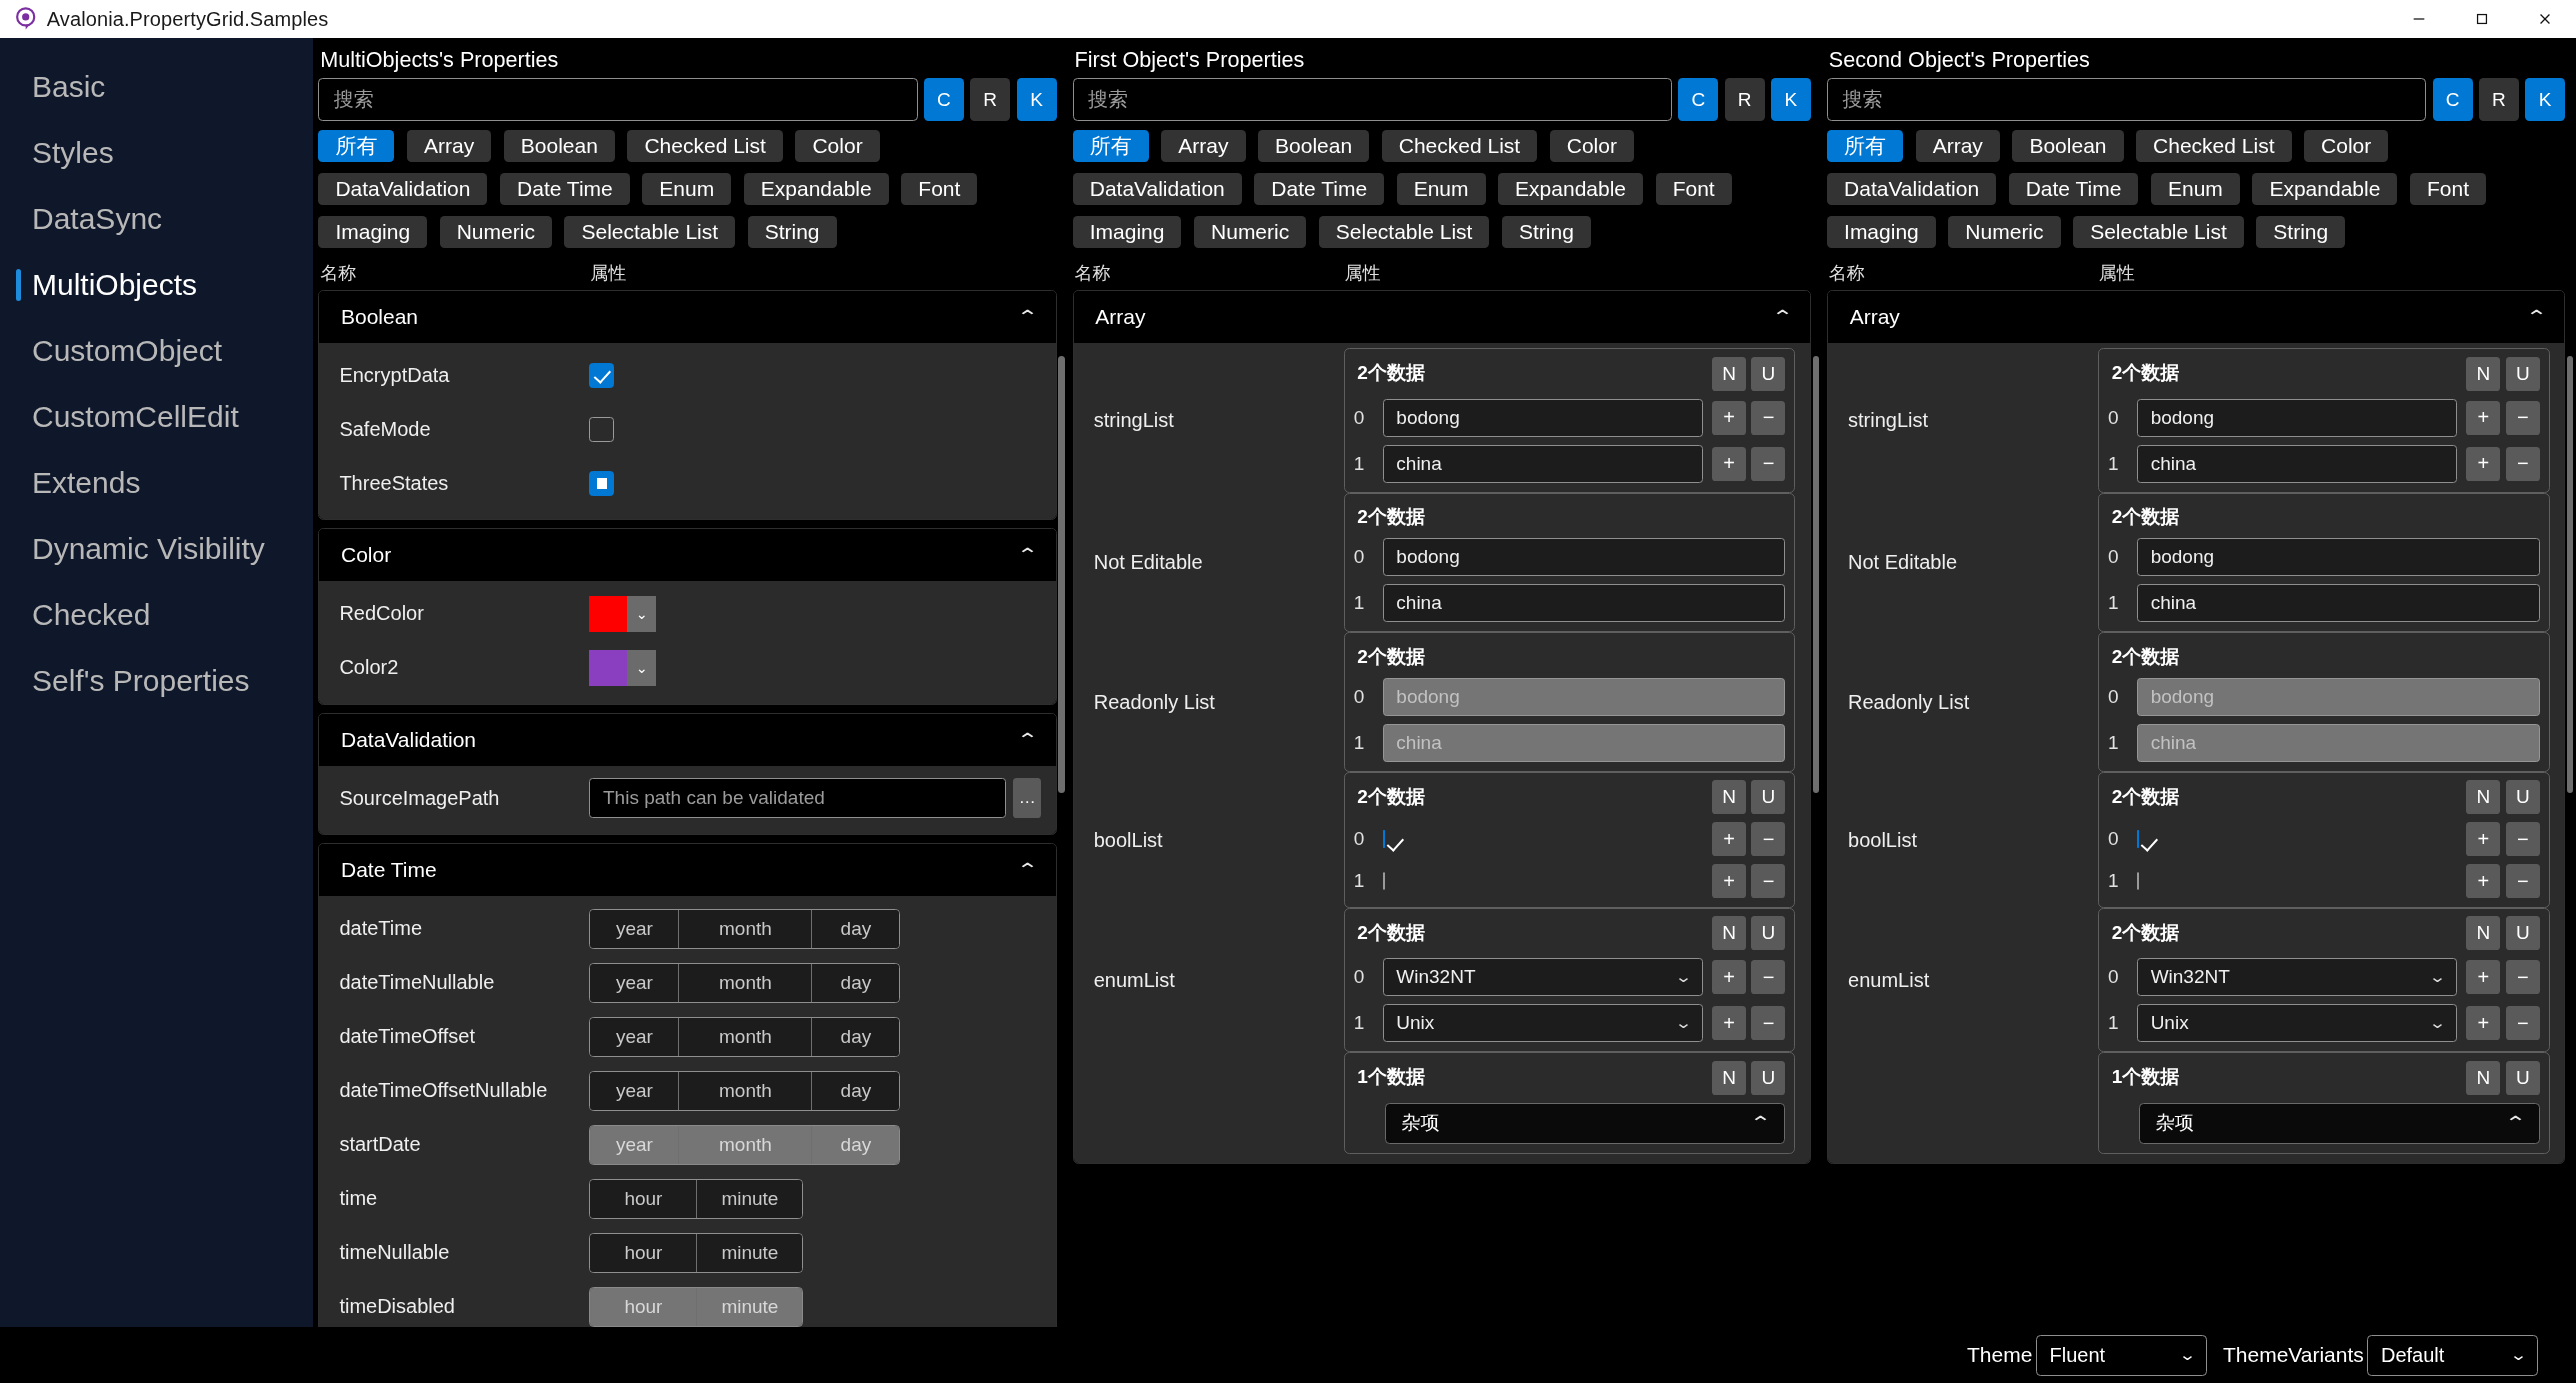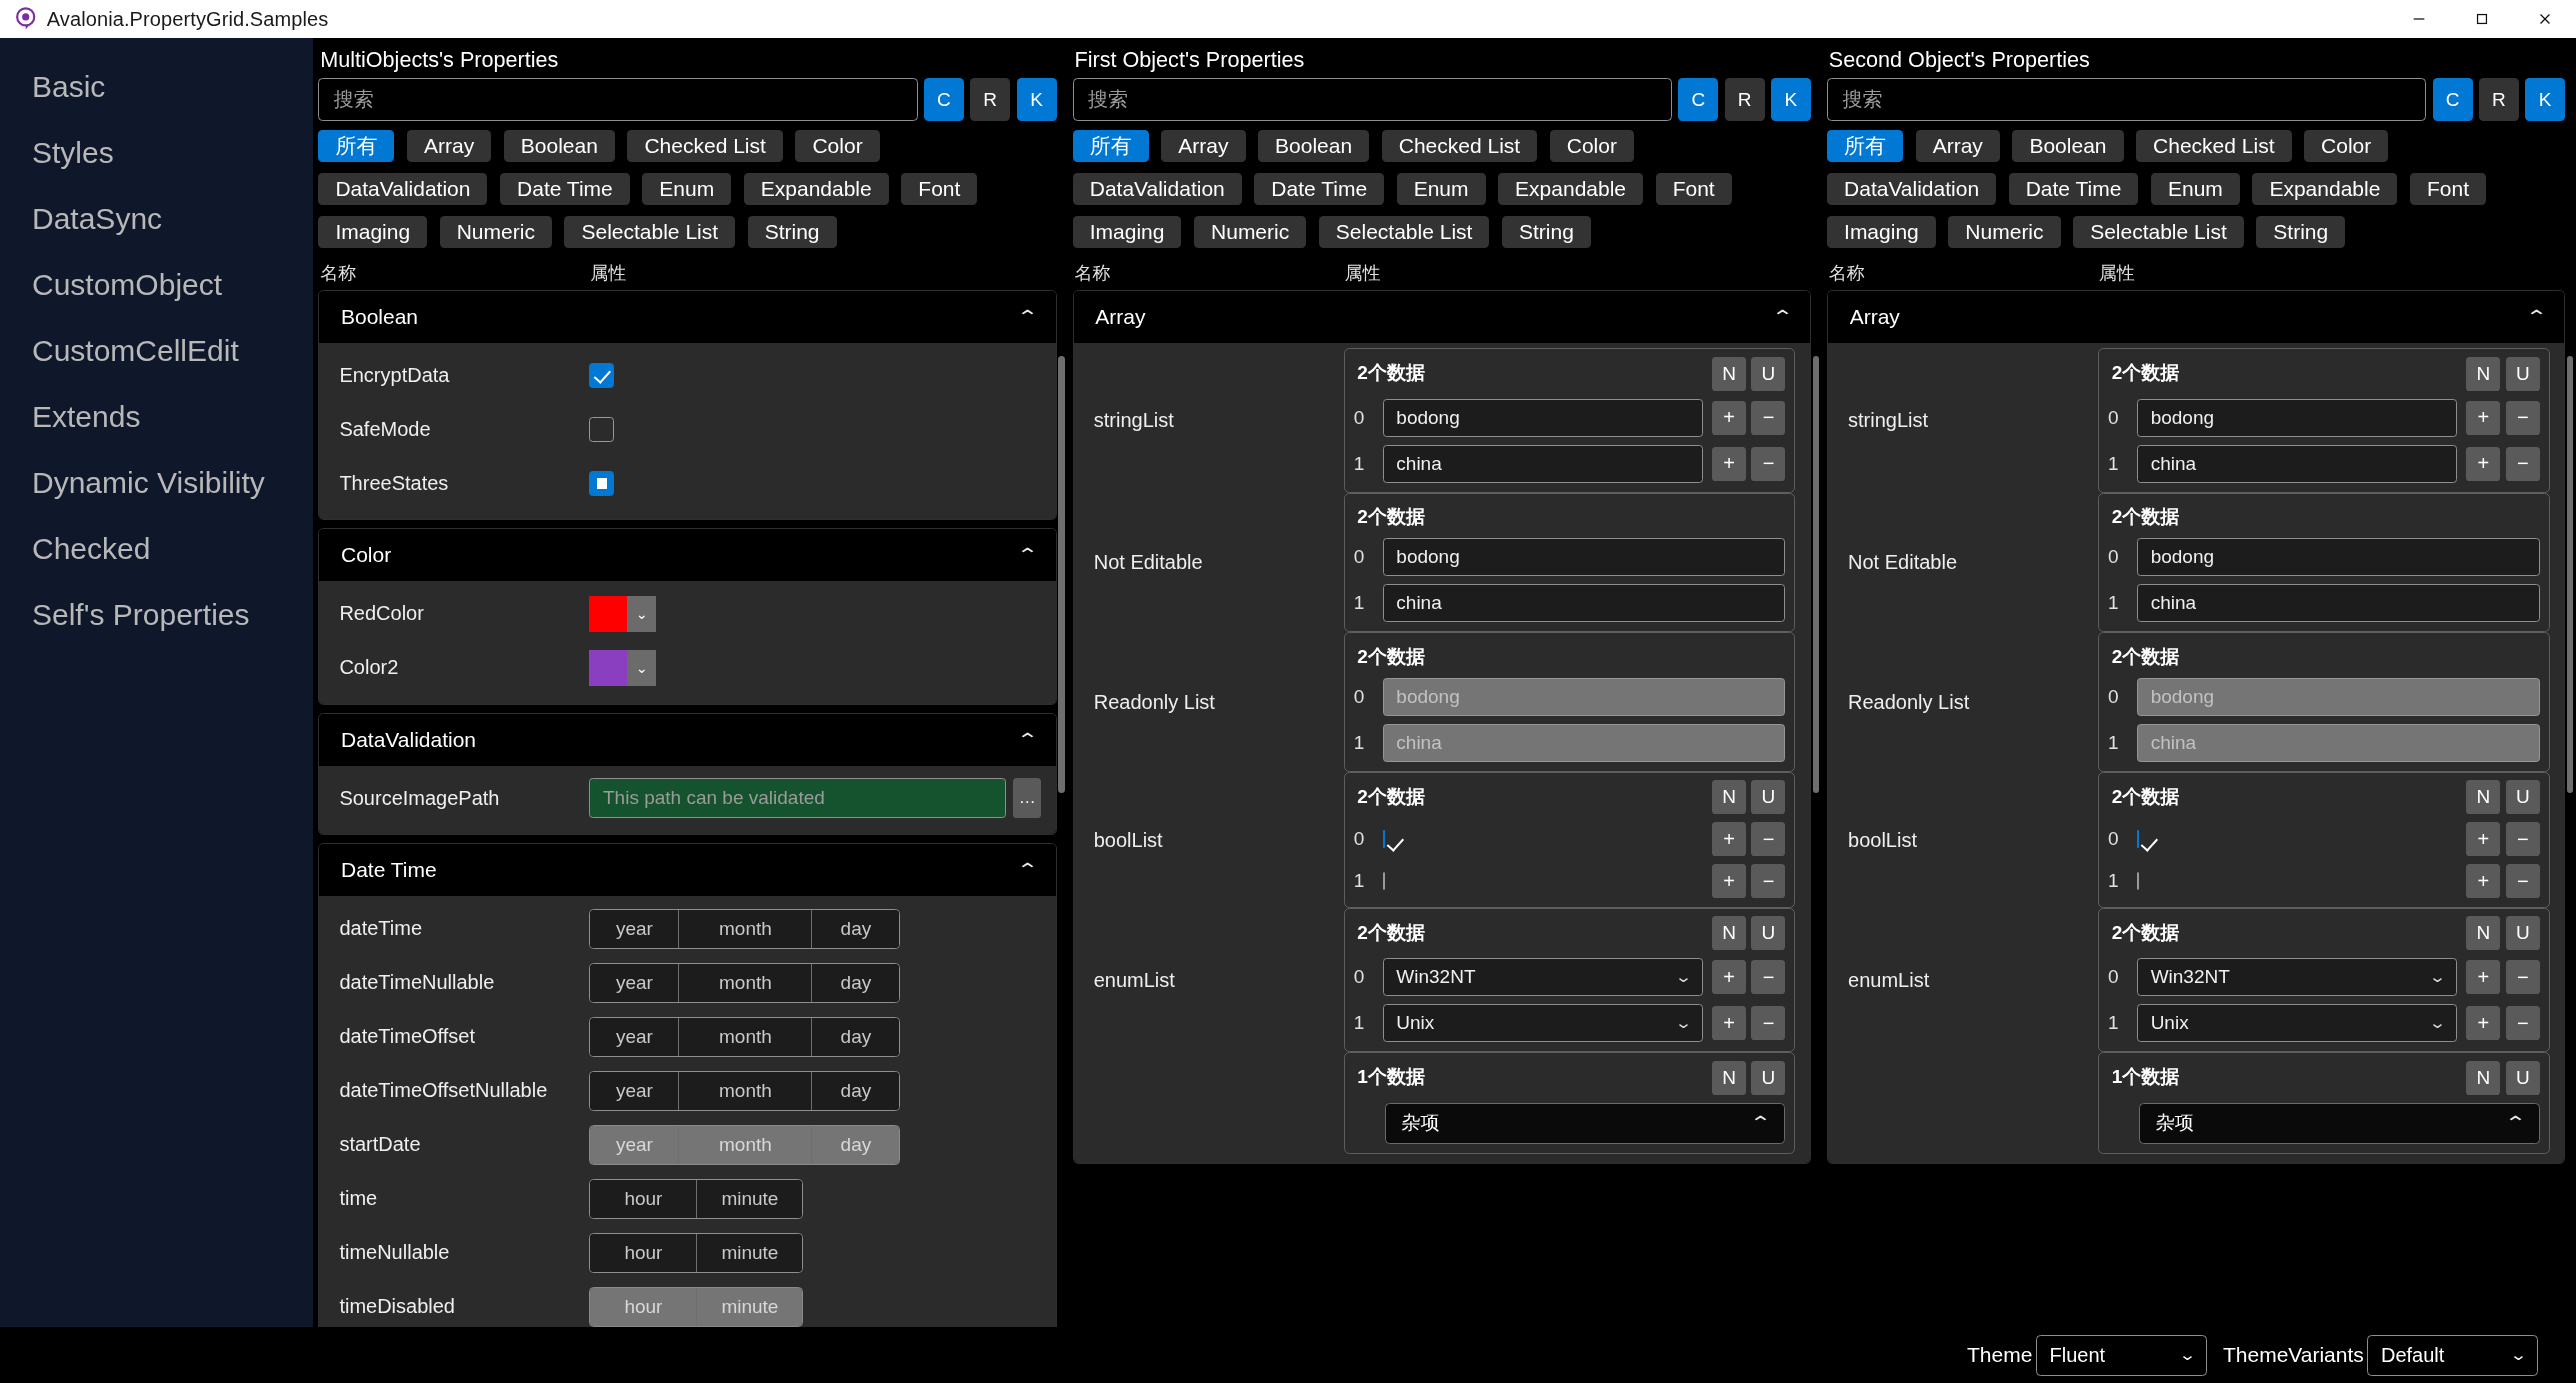--- a/index.html
+++ b/index.html
@@ -125,21 +125,21 @@
   
   .colorbtn { display: flex; height: 36px; width: 67px; }
   .colorbtn .sw { width: 38px; height: 36px; }
   .colorbtn .dd {
     width: 29px; height: 36px; background: #6b6b6b; color: #fff;
     display: flex; align-items: center; justify-content: center; font-size: 14.4px;
   }
 
   
   .tb {
-    height: 40px; background: #14532d; border: 0.9px solid #8f8f8f; border-radius: 3.6px;
+    height: 40px; background: #000000; border: 0.9px solid #8f8f8f; border-radius: 3.6px;
     color: #d6d6d6; font-size: 19px; padding: 0 12.6px; display: flex; align-items: center;
     font-family: "Liberation Sans", sans-serif;
   }
   .tb.ph { color: #9b9b9b; }
   .ellipsis-btn {
     width: 34px; height: 40px; margin-left: 7.2px; background: #5a5a5a; border-radius: 3.6px;
     color: #fff; display: flex; align-items: center; justify-content: center; font-size: 17px;
     cursor: pointer;
   }
 
@@ -247,20 +247,23 @@
   <nav class="sidebar" id="sidebar">
       <div class="nav-item">
         <span>Basic</span>
       </div>
       <div class="nav-item">
         <span>Styles</span>
       </div>
       <div class="nav-item">
         <span>DataSync</span>
       </div>
+      <div class="nav-item active">
+        <span>MultiObjects</span>
+      </div>
       <div class="nav-item">
         <span>CustomObject</span>
       </div>
       <div class="nav-item">
         <span>CustomCellEdit</span>
       </div>
       <div class="nav-item">
         <span>Extends</span>
       </div>
       <div class="nav-item">

